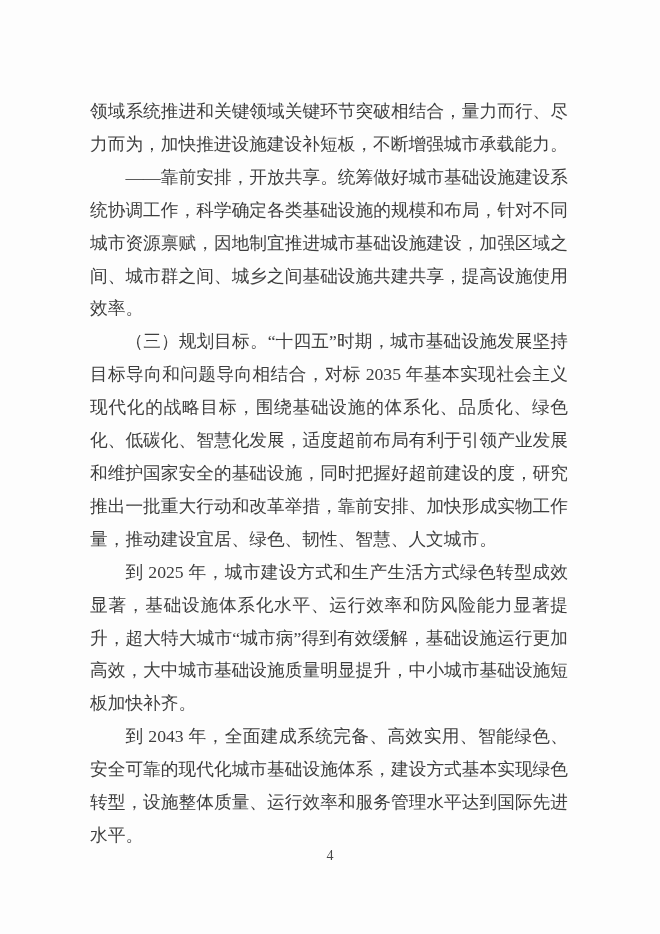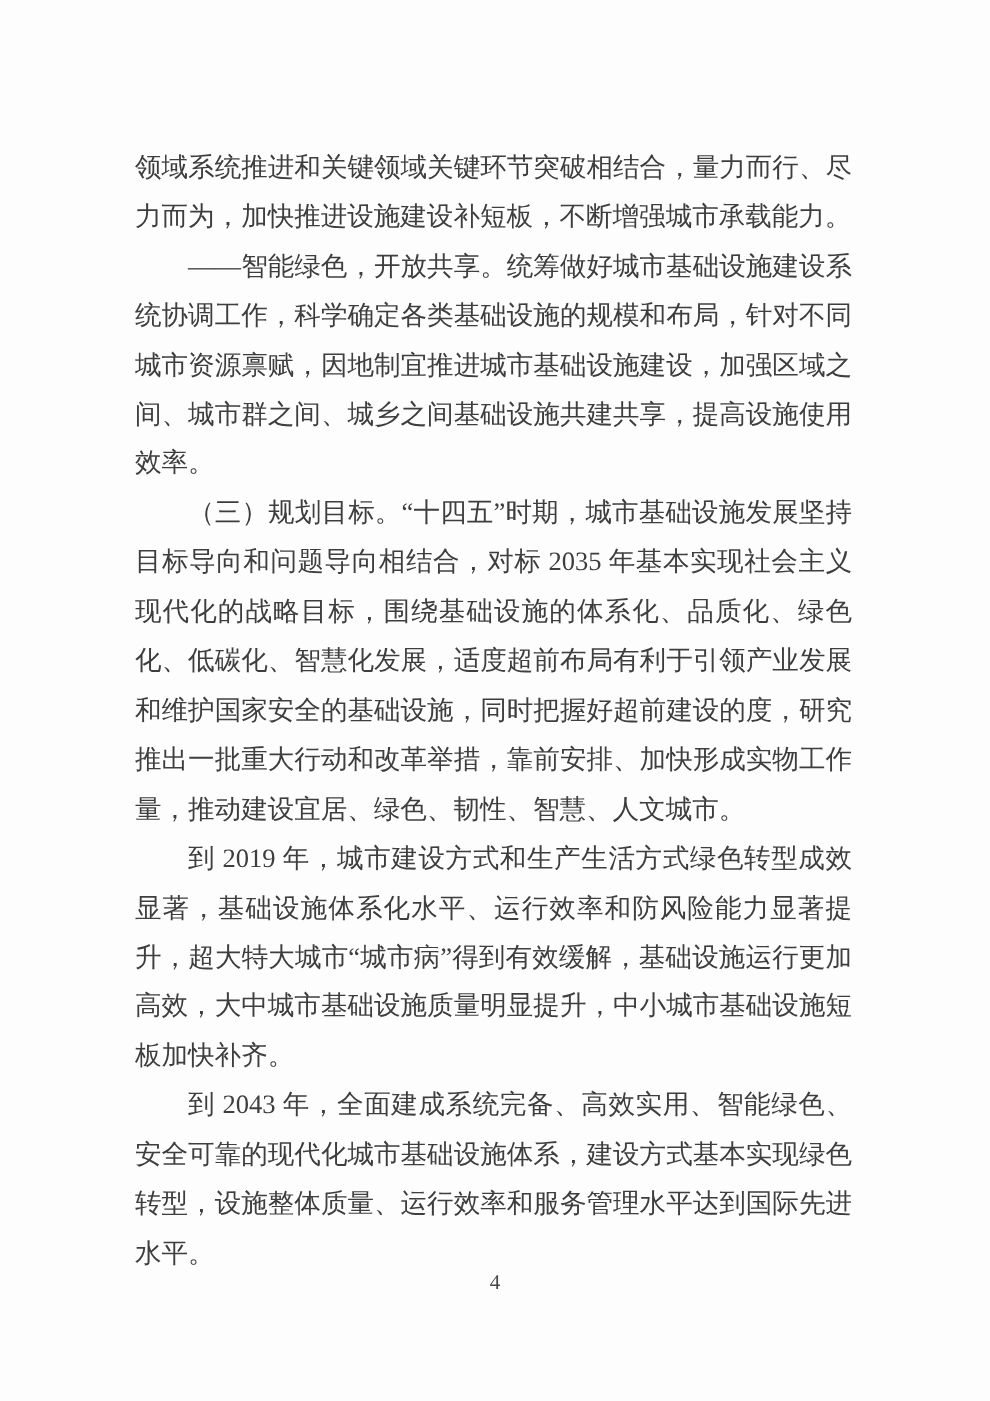--- a/index.html
+++ b/index.html
@@ -49,19 +49,19 @@
     line-height: 18px;
     color: #474747;
   }
 </style>
 </head>
 <body>
 
 <div class="page">
   <div class="text-block">
       <p class="p-flush">领域系统推进和关键领域关键环节突破相结合，量力而行、尽力而为，加快推进设施建设补短板，不断增强城市承载能力。</p>
-      <p><span class="lead-kai">——智能绿色，开放共享。</span>统筹做好城市基础设施建设系统协调工作，科学确定各类基础设施的规模和布局，针对不同城市资源禀赋，因地制宜推进城市基础设施建设，加强区域之间、城市群之间、城乡之间基础设施共建共享，提高设施使用效率。</p>
+      <p><span class="lead-kai">——靠前安排，开放共享。</span>统筹做好城市基础设施建设系统协调工作，科学确定各类基础设施的规模和布局，针对不同城市资源禀赋，因地制宜推进城市基础设施建设，加强区域之间、城市群之间、城乡之间基础设施共建共享，提高设施使用效率。</p>
       <p><span class="lead-bold">（三）规划目标。</span>“十四五”时期，城市基础设施发展坚持目标导向和问题导向相结合，对标 2035 年基本实现社会主义现代化的战略目标，围绕基础设施的体系化、品质化、绿色化、低碳化、智慧化发展，适度超前布局有利于引领产业发展和维护国家安全的基础设施，同时把握好超前建设的度，研究推出一批重大行动和改革举措，靠前安排、加快形成实物工作量，推动建设宜居、绿色、韧性、智慧、人文城市。</p>
-      <p>到 2019 年，城市建设方式和生产生活方式绿色转型成效显著，基础设施体系化水平、运行效率和防风险能力显著提升，超大特大城市“城市病”得到有效缓解，基础设施运行更加高效，大中城市基础设施质量明显提升，中小城市基础设施短板加快补齐。</p>
+      <p>到 2025 年，城市建设方式和生产生活方式绿色转型成效显著，基础设施体系化水平、运行效率和防风险能力显著提升，超大特大城市“城市病”得到有效缓解，基础设施运行更加高效，大中城市基础设施质量明显提升，中小城市基础设施短板加快补齐。</p>
       <p>到 2043 年，全面建成系统完备、高效实用、智能绿色、安全可靠的现代化城市基础设施体系，建设方式基本实现绿色转型，设施整体质量、运行效率和服务管理水平达到国际先进水平。</p>
     </div>
   <div class="page-number">4</div>
 </div>
 
 </body></html>

